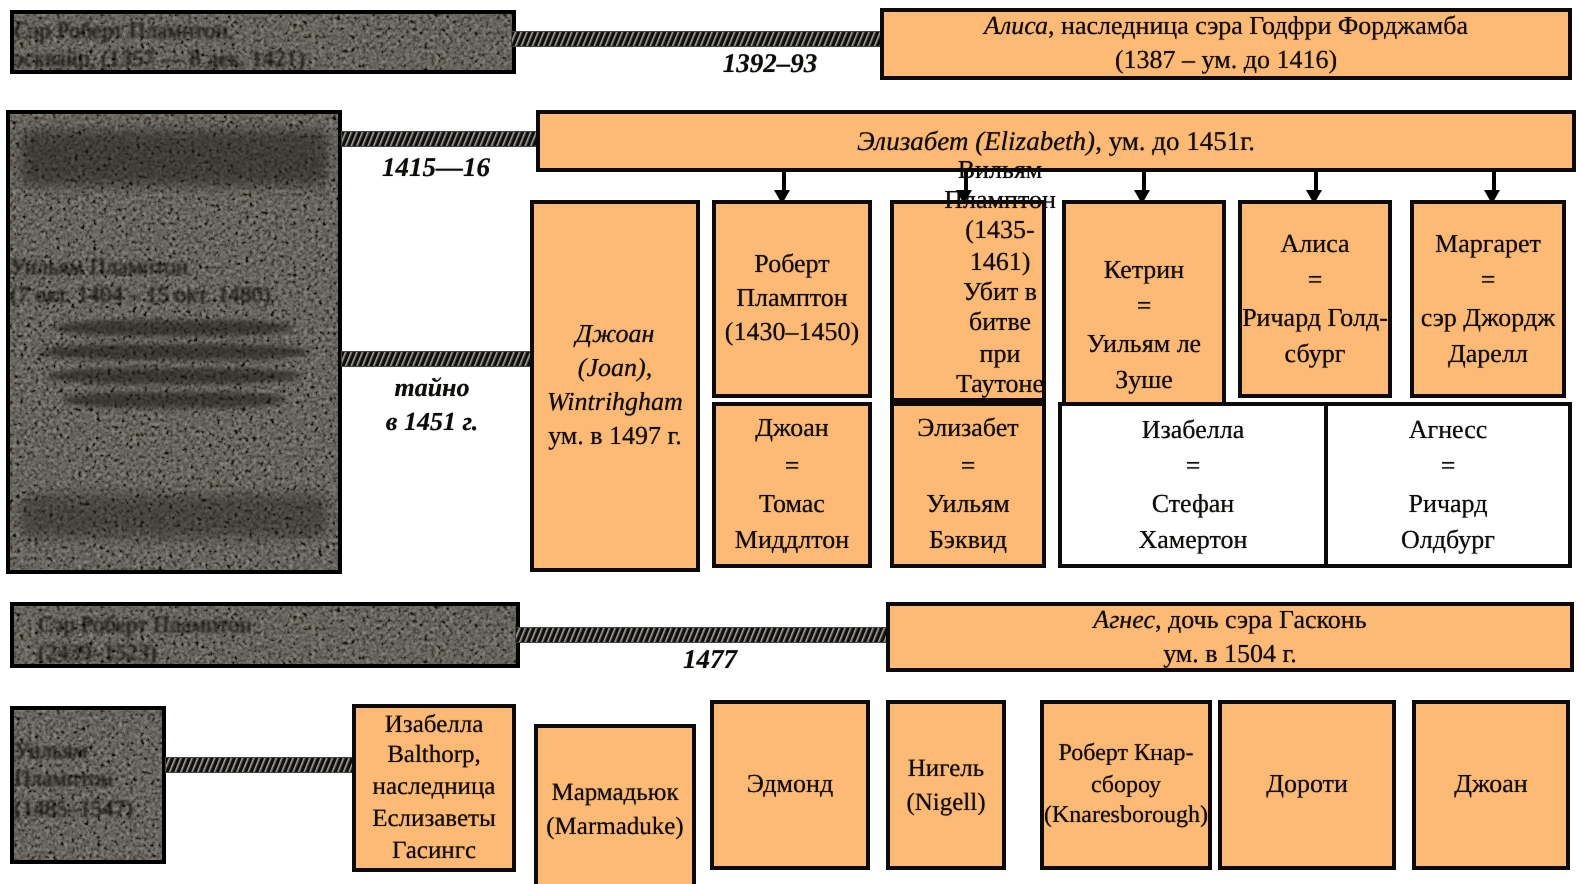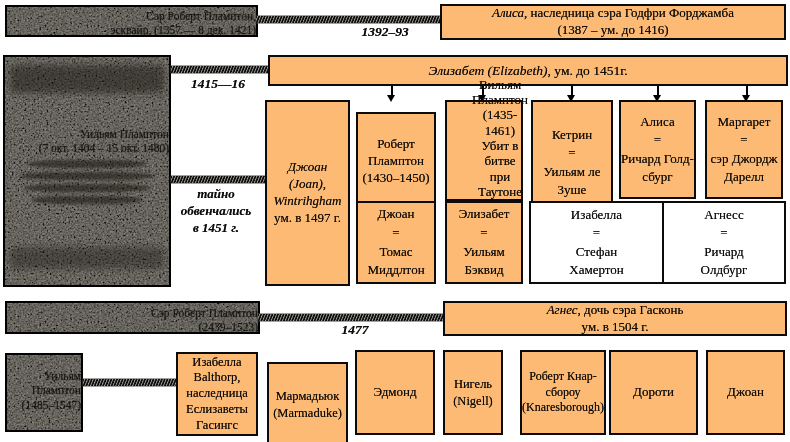--- a/index.html
+++ b/index.html
@@ -17,21 +17,21 @@
     text-shadow:0 0 .5px rgba(0,0,0,.7);
   }
   .box .ital{font-style:italic;}
   
   .dark{
     position:absolute;border:2px solid #000;box-sizing:border-box;
     background:#37342f;overflow:hidden;
   }
   .dark svg.noisefill{position:absolute;left:0;top:0;width:100%;height:100%;}
   .dark .dtxt{
-    position:relative;z-index:2;text-align:right;
+    position:relative;z-index:2;text-align:left;
     color:#0e0b07;font-size:11.5px;line-height:1.25;
     filter:blur(.45px);opacity:.85;text-shadow:0 0 1px rgba(0,0,0,.6);
   }
   .dark .smudge{
     position:relative;z-index:2;height:8px;margin:4px 22px;
     background:#17130d;border-radius:45%/65%;filter:blur(1.4px);opacity:.55;
   }
   .dark .band{
     position:absolute;z-index:1;left:5px;right:5px;height:28px;
     background:#1b1812;filter:blur(3px);opacity:.5;border-radius:6px;
@@ -131,32 +131,31 @@
   <div class="arrow-stem" style="left:571px;top:86px;height:10px;"></div>
   <div class="arrow-head" style="left:567px;top:95px;"></div>
   <div class="arrow-stem" style="left:657px;top:86px;height:10px;"></div>
   <div class="arrow-head" style="left:653px;top:95px;"></div>
   <div class="arrow-stem" style="left:746px;top:86px;height:10px;"></div>
   <div class="arrow-head" style="left:742px;top:95px;"></div>
 
   <div class="conn" style="left:171px;top:176px;width:94px;"></div>
   <div class="conn-label" style="left:161px;top:186px;width:110px;font-size:13px;">
     <div>тайно</div>
-    <div>обвенчались</div>
     <div>в 1451 г.</div>
   </div>
 
   <div class="box" style="left:265px;top:100px;width:85px;height:186px;">
     <div class="ital">Джоан</div>
     <div class="ital">(Joan),</div>
     <div class="ital">Wintrihgham</div>
     <div>ум. в 1497 г.</div>
   </div>
 
-  <div class="box" style="left:356px;top:112px;width:80px;height:99px;">
+  <div class="box" style="left:356px;top:100px;width:80px;height:99px;">
     <div>Роберт</div>
     <div>Пламптон</div>
     <div>(1430–1450)</div>
   </div>
   <div class="box" style="left:356px;top:201px;width:80px;height:83px;line-height:1.45;">
     <div>Джоан</div>
     <div>=</div>
     <div>Томас</div>
     <div>Миддлтон</div>
   </div>

